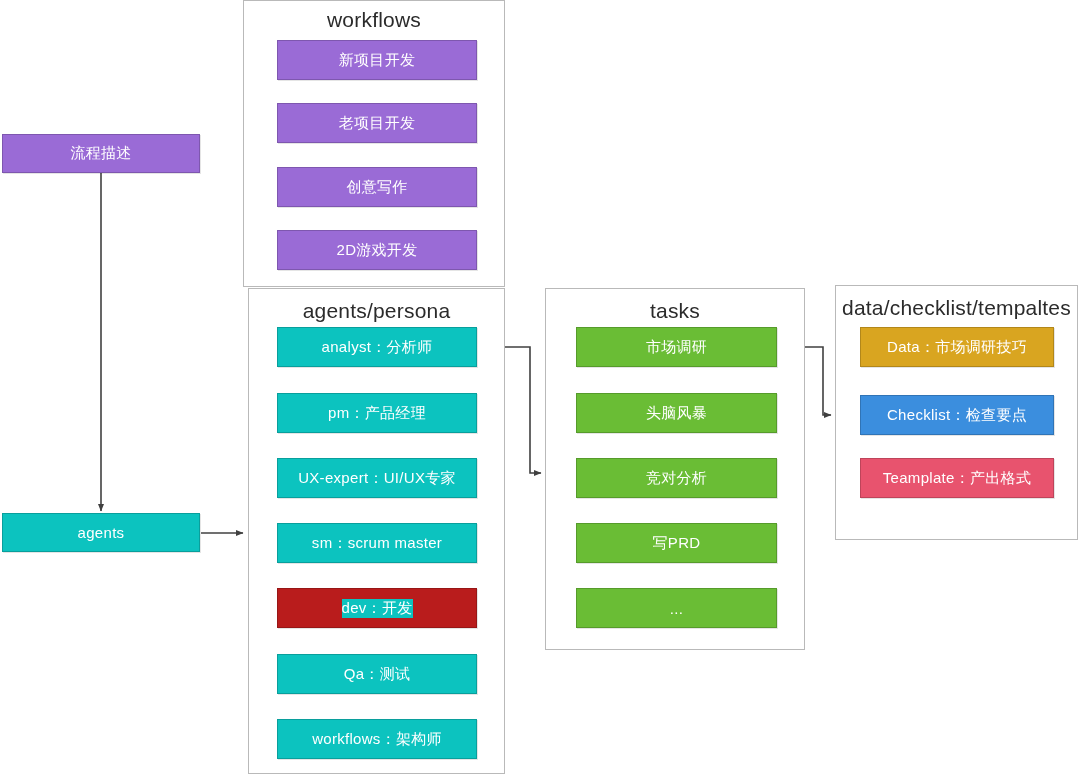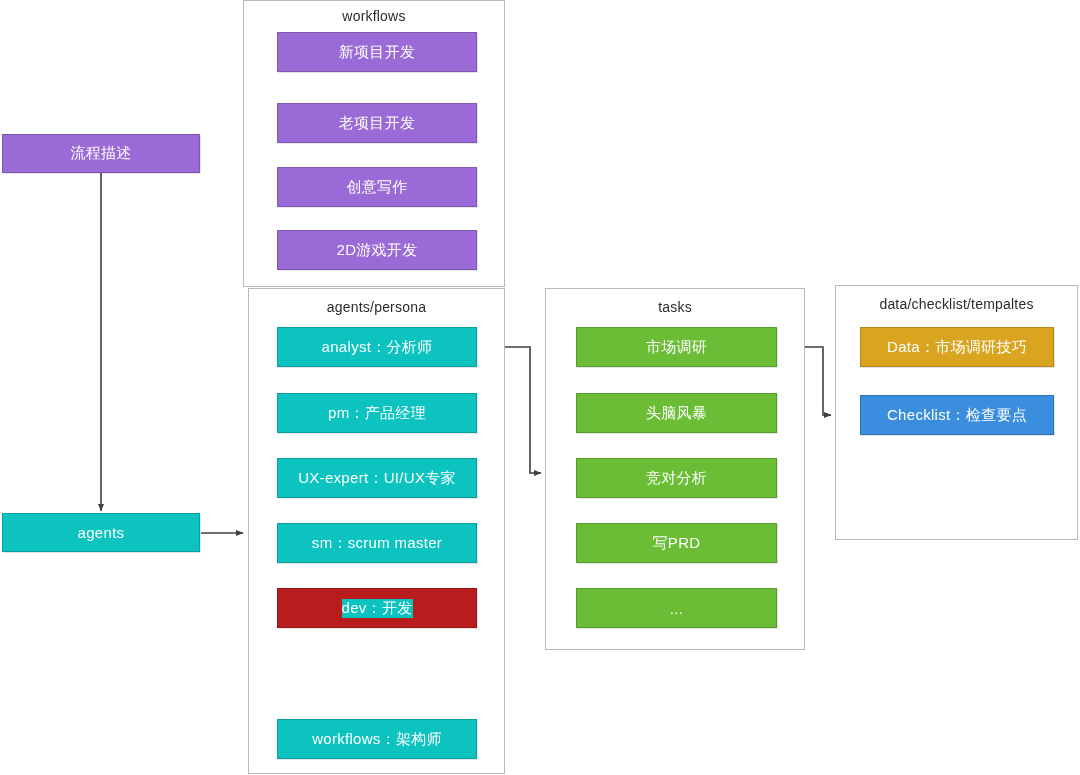--- a/index.html
+++ b/index.html
@@ -21,21 +21,21 @@
     position: absolute;
     background: #ffffff;
     border: 1px solid #b9b9b9;
     box-sizing: border-box;
   }
   .panel-title {
     position: absolute;
     left: 0;
     right: 0;
     text-align: center;
-    font-size: 14px;
+    font-size: 21px;
     color: #2b2b2b;
     letter-spacing: 0.2px;
     white-space: nowrap;
   }
   .node {
     position: absolute;
     box-sizing: border-box;
     display: flex;
     align-items: center;
     justify-content: center;
@@ -81,21 +81,21 @@
     <span>流程描述</span>
   </div>
 
   <div class="node" id="node-agents" style="left: 2px; top: 513px; width: 198px; height: 39px; background: rgb(12, 195, 191);">
     <span>agents</span>
   </div>
 
   <div class="panel" style="left: 243px; top: 0px; width: 262px; height: 287px; border-color: rgb(185, 185, 185);">
     <div class="panel-title" style="top:7px;">workflows</div>
   </div>
-  <div class="node" style="left: 277px; top: 32px; width: 200px; height: 40px; background: rgb(154, 107, 214);">
+  <div class="node" style="left: 277px; top: 40px; width: 200px; height: 40px; background: rgb(154, 107, 214);">
     <span style="background: rgb(154, 107, 214);">新项目开发</span>
   </div>
   <div class="node" style="left: 277px; top: 103px; width: 200px; height: 40px; background: rgb(154, 107, 214);">
     <span style="background: rgb(154, 107, 214);">老项目开发</span>
   </div>
   <div class="node" style="left: 277px; top: 167px; width: 200px; height: 40px; background: rgb(154, 107, 214); text-align: center;">
     <span style="background: rgb(154, 107, 214);">创意写作</span>
   </div>
   <div class="node" style="left: 277px; top: 230px; width: 200px; height: 40px; background: rgb(154, 107, 214);">
     <span style="background: rgb(154, 107, 214);">2D游戏开发</span>
@@ -111,20 +111,23 @@
     <span style="background: rgb(12, 195, 191);">pm：产品经理</span>
   </div>
   <div class="node" style="left: 277px; top: 458px; width: 200px; height: 40px; background: rgb(12, 195, 191);">
     <span style="background: rgb(12, 195, 191);">UX-expert：UI/UX专家</span>
   </div>
   <div class="node" style="left: 277px; top: 523px; width: 200px; height: 40px; background: rgb(12, 195, 191);">
     <span style="background: rgb(12, 195, 191);">sm：scrum master</span>
   </div>
   <div class="node" style="left: 277px; top: 588px; width: 200px; height: 40px; background: #b91c1c;">
     <span style="background: rgb(12, 195, 191);">dev：开发</span>
+  </div>
+  <div class="node" style="left: 277px; top: 654px; width: 200px; height: 40px; background: rgb(12, 195, 191);">
+    <span style="background: rgb(12, 195, 191);">Qa：测试</span>
   </div>
   <div class="node" style="left: 277px; top: 719px; width: 200px; height: 40px; background: rgb(12, 195, 191);">
     <span style="background: rgb(12, 195, 191);">workflows：架构师</span>
   </div>
 
   <div class="panel" style="left: 545px; top: 288px; width: 260px; height: 362px; border-color: rgb(185, 185, 185);">
     <div class="panel-title" style="top:10px;">tasks</div>
   </div>
   <div class="node" style="left: 576px; top: 327px; width: 201px; height: 40px; background: rgb(106, 189, 53);">
     <span style="background: rgb(106, 189, 53);">市场调研</span>
@@ -144,14 +147,17 @@
 
   <div class="panel" style="left: 835px; top: 285px; width: 243px; height: 255px; border-color: rgb(185, 185, 185);">
     <div class="panel-title" style="top:10px;">data/checklist/tempaltes</div>
   </div>
   <div class="node" style="left: 860px; top: 327px; width: 194px; height: 40px; background: rgb(217, 165, 32);">
     <span>Data：市场调研技巧</span>
   </div>
   <div class="node" style="left: 860px; top: 395px; width: 194px; height: 40px; background: rgb(59, 142, 222);">
     <span>Checklist：检查要点</span>
   </div>
+  <div class="node" style="left: 860px; top: 458px; width: 194px; height: 40px; background: rgb(232, 83, 110);">
+    <span>Teamplate：产出格式</span>
+  </div>
 
 </div>
 
 </body></html>

